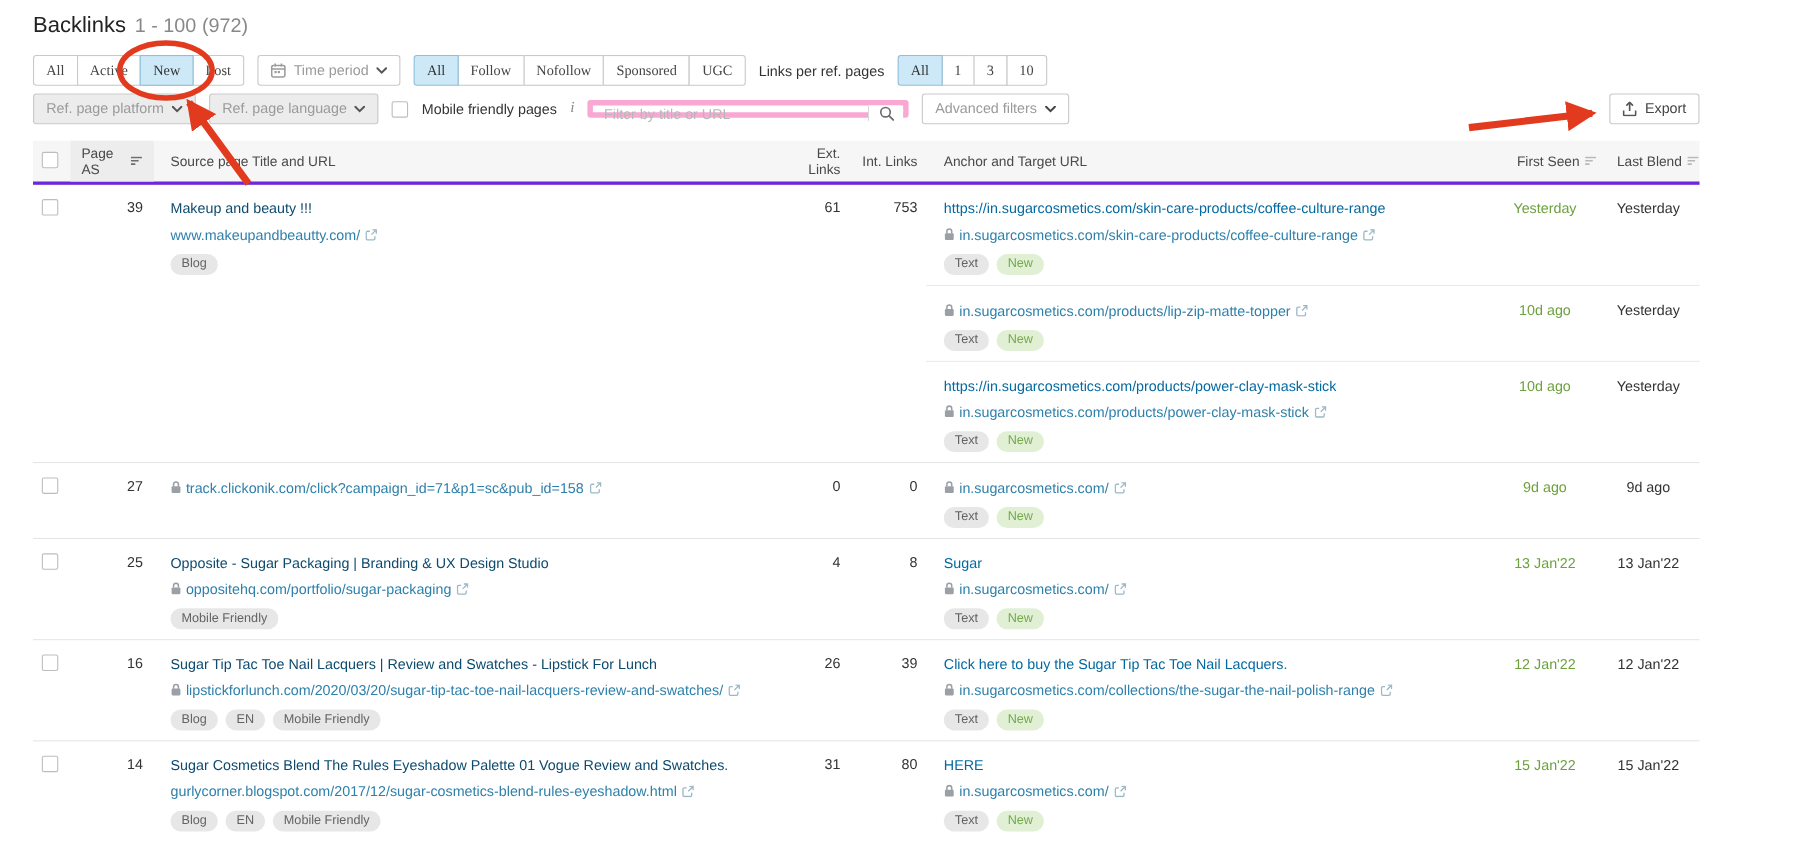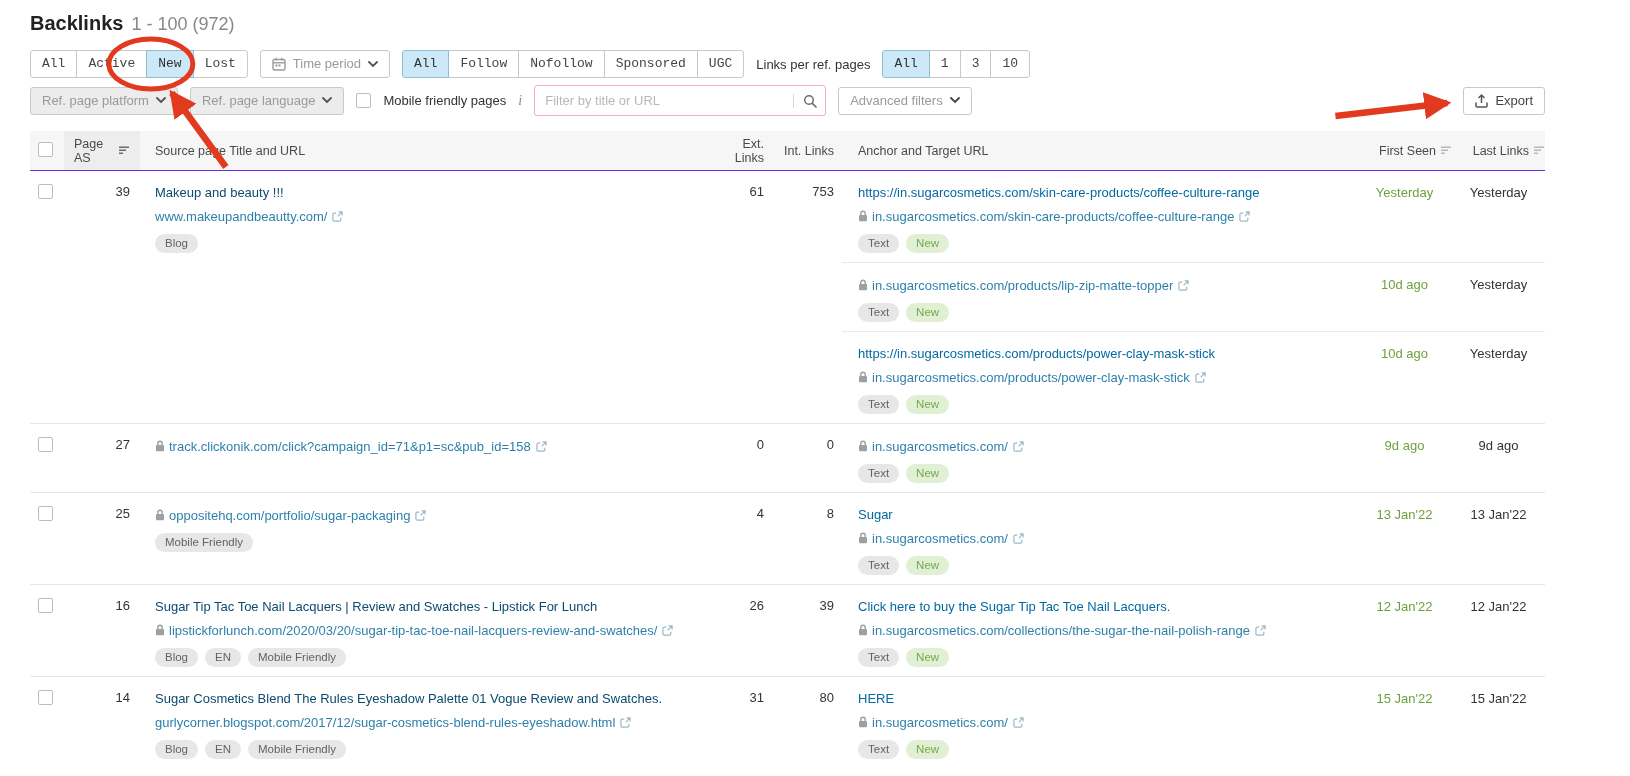--- a/index.html
+++ b/index.html
@@ -2,49 +2,49 @@
 <html><head>
 <meta charset="utf-8">
 <style>
   *{box-sizing:border-box;margin:0;padding:0}
   html,body{width:1630px;height:776px;overflow:hidden}
   body{font-family:"Liberation Sans","DejaVu Sans",sans-serif;font-size:13px;color:#333;background:#fff;position:relative}
   .wrap{width:1515px;margin-left:30px;padding-top:12px}
 
   
   .title-row{display:flex;align-items:baseline;gap:8px}
-  .page-title{font-size:20px;font-weight:bold;color:#222}
+  .page-title{font-size:20px;font-weight:normal;color:#222}
   .page-range{font-size:18px;color:#888;font-weight:400}
 
   
   .toolbar{display:flex;align-items:center;gap:12px;margin-top:15px}
   .toolbar.second{margin-top:7px}
   .seg{display:inline-flex}
-  .seg-btn{font-family:Liberation Mono, monospace;font-size:13px;color:#444;background:#fff;border:1px solid #c9c9c9;
+  .seg-btn{font-family:Liberation Serif, serif;font-size:13px;color:#444;background:#fff;border:1px solid #c9c9c9;
     padding:5px 11px;margin-left:-1px;cursor:pointer;line-height:16px}
   .seg-btn:first-child{margin-left:0;border-radius:3px 0 0 3px}
   .seg-btn:last-child{border-radius:0 3px 3px 0}
   .seg-btn.sel{background:#cde8f6;border-color:#8fbedb;position:relative;z-index:1;color:#333}
   .btn{display:inline-flex;align-items:center;gap:7px;font-family:inherit;font-size:13px;background:#fff;
     border:1px solid #c9c9c9;border-radius:3px;padding:5px 11px;cursor:pointer;line-height:16px;color:#444}
   .btn.muted{color:#9a9a9a}
   .btn.disabled{background:#ececec;color:#9a9a9a}
   .plain-label{color:#333}
   .chk-wrap{display:inline-flex;align-items:center;gap:12px;color:#333;cursor:pointer}
   .cb{display:inline-block;width:15px;height:15px;background:#fff;border:1px solid #bdbdbd;border-radius:2px}
   .info-i{font-family:"Liberation Serif",serif;font-style:italic;color:#8a8a8a;font-size:14px}
-  .search{display:inline-flex;align-items:center;width:292px;height:31px;border:1px solid #f9a8d4;border-radius:3px;background:#fff}
+  .search{display:inline-flex;align-items:flex-start;width:292px;height:16px;border:5px solid #f9a8d4;border-radius:3px;background:#fff}
   .search input{flex:1;border:0;outline:none;padding:0 10px;font-family:inherit;font-size:13px;color:#333;background:transparent}
   .search input::placeholder{color:#b8b8b8}
   .search-btn{width:32px;border:0;border-left:1px solid #d8d8d8;background:#fff;cursor:pointer;display:flex;align-items:center;justify-content:center;border-radius:0 3px 3px 0}
   .export-btn{margin-left:auto}
 
   
   .table{margin-top:15px;width:1515px}
-  .thead{display:flex;background:#f6f6f6;height:40px;align-items:center;color:#4a4a4a;font-size:12.5px;border-bottom:1px solid #6d28d9}
+  .thead{display:flex;background:#f6f6f6;height:40px;align-items:center;color:#4a4a4a;font-size:12.5px;border-bottom:3px solid #6d28d9}
   .col-check{width:34px;padding-left:8px;flex:none}
   .col-as{width:76px;flex:none;text-align:right;padding-right:10px}
   .col-source{width:570px;flex:none;padding-left:15px}
   .col-ext{width:62px;flex:none;text-align:right;padding-right:8px}
   .col-int{width:70px;flex:none;text-align:right;padding-right:8px}
   .col-bl{width:703px;flex:none}
   .col-anchor{width:515px;flex:none;padding-left:16px}
   .col-first{width:95px;flex:none;text-align:center}
   .col-last{width:93px;flex:none;text-align:center}
   .th-as{background:#ededed;height:100%;display:flex;align-items:center;justify-content:flex-start;padding-left:10px;gap:6px;text-align:left}
@@ -184,21 +184,21 @@
       <div class="col-ext">Ext. Links</div>
       <div class="col-int">Int. Links</div>
       <div class="col-anchor">Anchor and Target URL</div>
       <div class="col-first th-seen">
         <span>First Seen</span>
         <svg class="sort-ico" width="11" height="9" viewBox="0 0 11 9">
             <path d="M0 1.2h10M0 4.2h7M0 7.2h4" stroke="#b8b8b8" stroke-width="1.4"></path>
           </svg>
       </div>
       <div class="col-last th-seen">
-        <span>Last Links</span>
+        <span>Last Blend</span>
         <svg class="sort-ico" width="11" height="9" viewBox="0 0 11 9">
             <path d="M0 1.2h10M0 4.2h7M0 7.2h4" stroke="#b8b8b8" stroke-width="1.4"></path>
           </svg>
       </div>
     </div>
     <div id="tbody">
   <div class="trow">
     <div class="col-check cell"><span class="cb"></span></div>
     <div class="col-as cell">39</div>
     <div class="col-source cell">
@@ -305,20 +305,21 @@
           </div>
           <div class="col-first date green">9d ago</div>
           <div class="col-last date">9d ago</div>
         </div>
     </div>
   </div>
   <div class="trow">
     <div class="col-check cell"><span class="cb"></span></div>
     <div class="col-as cell">25</div>
     <div class="col-source cell">
+      <div class="src-title">Opposite - Sugar Packaging | Branding &amp; UX Design Studio</div>
       <div class="url-line"><svg class="inline-ico lock" width="10" height="12" viewBox="0 0 10 12">
                 <path d="M2.8 5.2V3.4a2.2 2.2 0 0 1 4.4 0v1.8" fill="none" stroke="#9aa0a6" stroke-width="1.4"></path>
                 <rect x="1" y="5" width="8" height="6.2" rx="1" fill="#9aa0a6"></rect>
               </svg><span class="link">oppositehq.com/portfolio/sugar-packaging</span><svg class="inline-ico extlink" width="11" height="11" viewBox="0 0 12 12">
                 <path d="M4.6 2.4H2.3C1.6 2.4 1 3 1 3.7v6C1 10.4 1.6 11 2.3 11h6c.7 0 1.3-.6 1.3-1.3V7.4" fill="none" stroke="#9bb8c6" stroke-width="1.3"></path>
                 <path d="M7.2 1H11v3.8M10.7 1.3 6.2 5.8" fill="none" stroke="#9bb8c6" stroke-width="1.3"></path>
               </svg></div>
       <div class="badges">
               <span class="badge gray">Mobile Friendly</span>
             </div>

